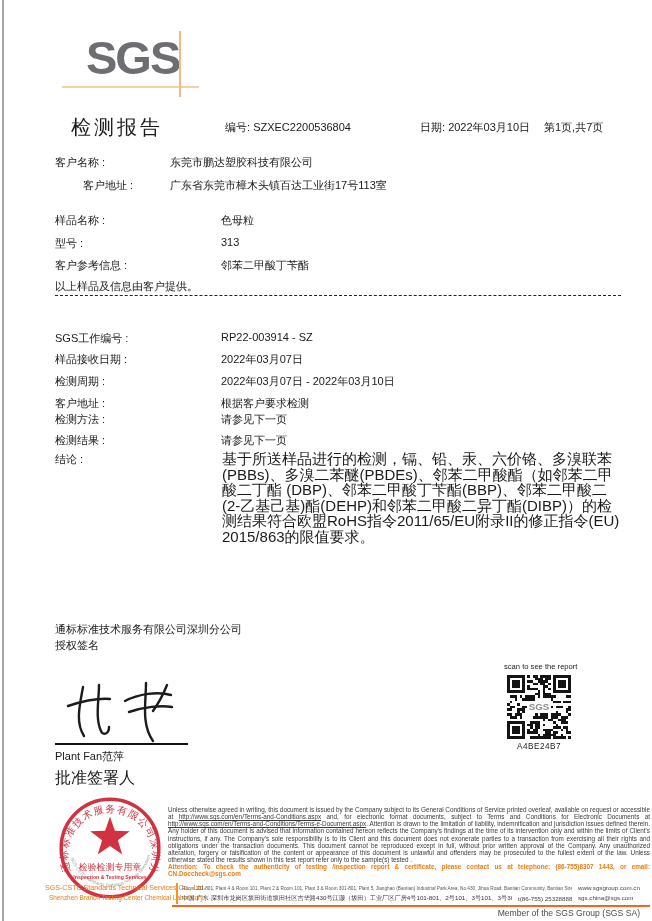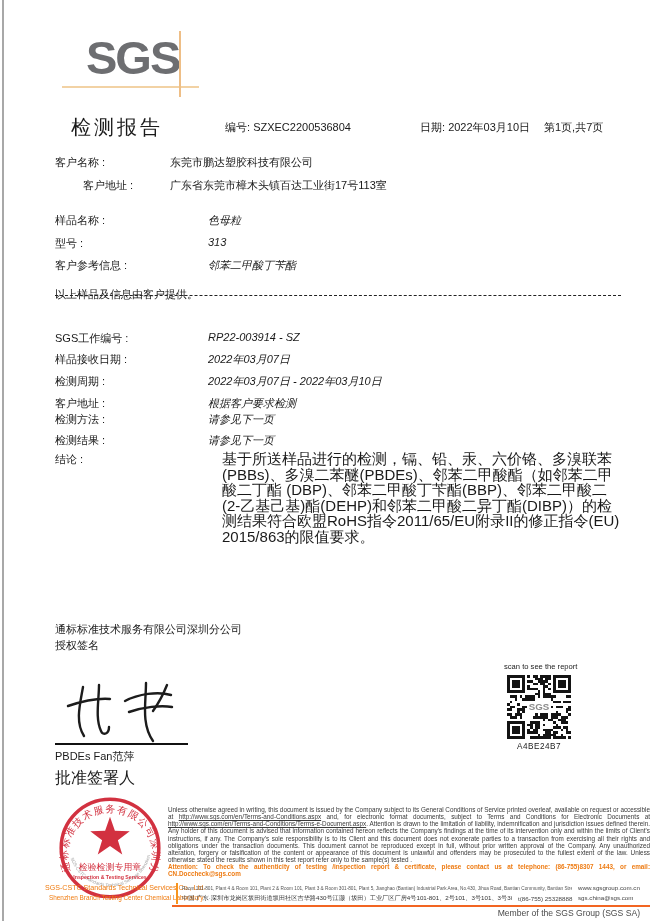--- a/index.html
+++ b/index.html
@@ -11,21 +11,21 @@
   .logo-text{left:86px;top:34px;font-size:47px;font-weight:bold;color:#6d6e71;
              letter-spacing:-2px;line-height:1;}
   .logo-hline{left:62px;top:86px;width:137px;height:2px;background:#f2d2a4;}
   .logo-vline{left:179px;top:31px;width:2px;height:66px;background:#eebe86;}
   
   .doc-title{left:71px;top:114px;font-size:20px;font-weight:normal;letter-spacing:3px;}
   .hdr{font-size:11px;top:120px;}
   
   .lbl{position:absolute;left:55px;font-size:11px;white-space:nowrap;}
   .val1{position:absolute;left:140px;font-size:11px;white-space:nowrap;margin-left:30px;}
-  .val2{position:absolute;left:208px;font-size:11px;white-space:nowrap;font-style:italic;}
+  .val2{position:absolute;left:221px;font-size:11px;white-space:nowrap;}
   .sep-dashed{left:55px;top:295px;width:566px;border-top:1.6px dashed #222;}
   .conclusion{position:absolute;left:222px;top:451px;width:400px;font-size:15px;
               line-height:15.6px;}
   
   .sig-co{left:55px;top:622px;font-size:11px;}
   .sig-auth{left:55px;top:638px;font-size:11px;}
   .sig-line{left:55px;top:743px;width:133px;height:2px;background:#111;}
   .sig-name{left:55px;top:749px;font-size:11px;}
   .sig-role{left:55px;top:768px;font-size:16px;text-align:center;}
   
@@ -86,21 +86,21 @@
   <span class="val2" style="top:213px;">色母粒</span>
 </div>
 <div>
   <span class="lbl" style="top:236px;">型号 :</span>
   <span class="val2" style="top:236px;">313</span>
 </div>
 <div>
   <span class="lbl" style="top:258px;">客户参考信息 :</span>
   <span class="val2" style="top:258px;">邻苯二甲酸丁苄酯</span>
 </div>
-<div class="lbl" style="top:279px;margin-top:8px;">以上样品及信息由客户提供。</div>
+<div class="lbl" style="top:279px;">以上样品及信息由客户提供。</div>
 
 <div class="abs sep-dashed"></div>
 
 <div>
   <span class="lbl" style="top:331px;">SGS工作编号 :</span>
   <span class="val2" style="top:331px;">RP22-003914 - SZ</span>
 </div>
 <div>
   <span class="lbl" style="top:352px;">样品接收日期 :</span>
   <span class="val2" style="top:352px;">2022年03月07日</span>
@@ -131,21 +131,21 @@
     <path d="M10,28 C22,24 40,20 52,21"></path>
     <path d="M25,9 C22,26 17,44 26,58"></path>
     <path d="M41,7 C41,22 37,40 43,53 C45,58 51,56 51,49"></path>
     <path d="M67,23 C80,16 100,13 113,17"></path>
     <path d="M88,5 C88,24 83,46 95,63"></path>
     <path d="M71,34 C85,29 103,27 114,29"></path>
     <path d="M109,7 C105,17 100,26 95,33"></path>
   </g>
 </svg>
 <div class="abs sig-line"></div>
-<div class="abs sig-name">PBDEs Fan范萍</div>
+<div class="abs sig-name">Plant Fan范萍</div>
 <div class="abs sig-role">批准签署人</div>
 
 <div class="abs qr-caption">scan to see the report</div>
 <svg id="qr-svg" class="abs qr-box" viewBox="0 0 25 25">
     <g fill="#141414" shape-rendering="crispEdges">
       <rect x="8" y="0" width="1" height="1"></rect>
       <rect x="10" y="0" width="1" height="1"></rect>
       <rect x="11" y="0" width="1" height="1"></rect>
       <rect x="13" y="0" width="1" height="1"></rect>
       <rect x="14" y="0" width="1" height="1"></rect>

